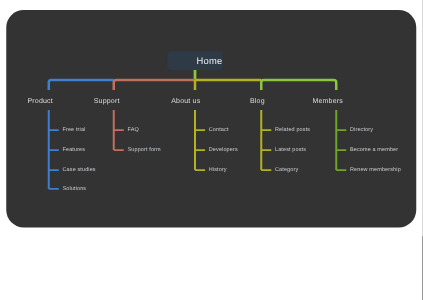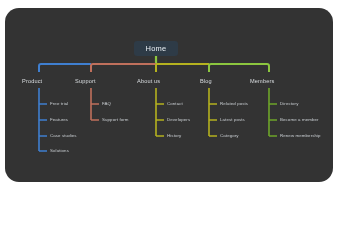--- a/index.html
+++ b/index.html
@@ -33,21 +33,21 @@
   .home-box {
     position: absolute;
     left: 129px;
     top: 33px;
     width: 44px;
     height: 15px;
     background: #2e3b47;
     border-radius: 3px;
     display: flex;
     align-items: center;
-    justify-content: center;
+    justify-content: flex-end;
   }
   .home-label {
     color: #e8eef3;
     font-size: 7.5px;
     letter-spacing: 0.2px;
     line-height: 1;
     white-space: nowrap;
   }
 
   .col-title {

